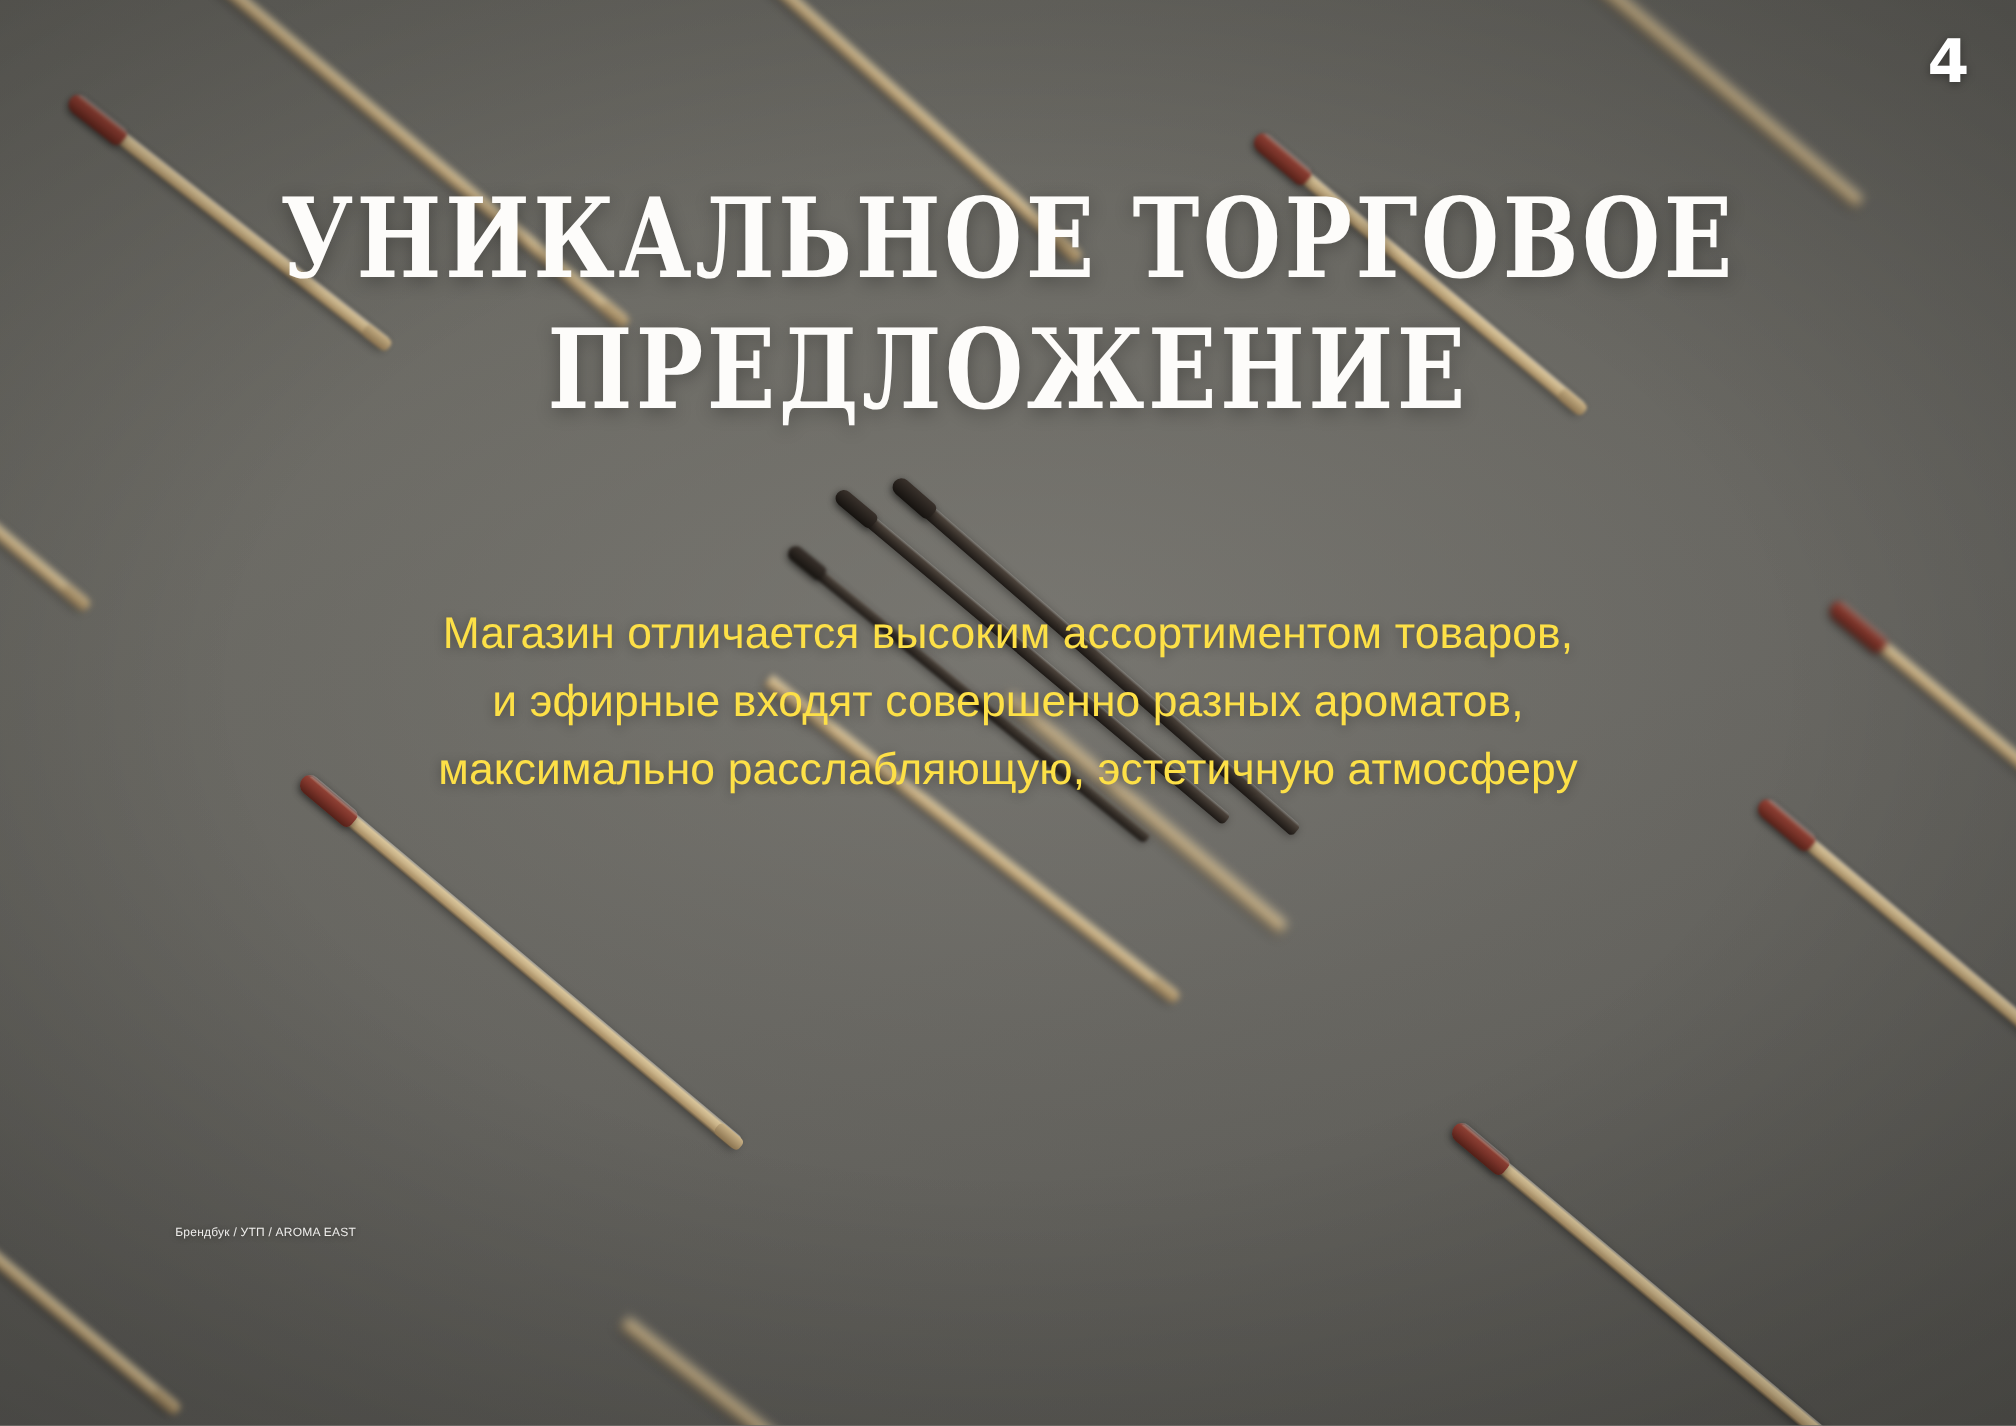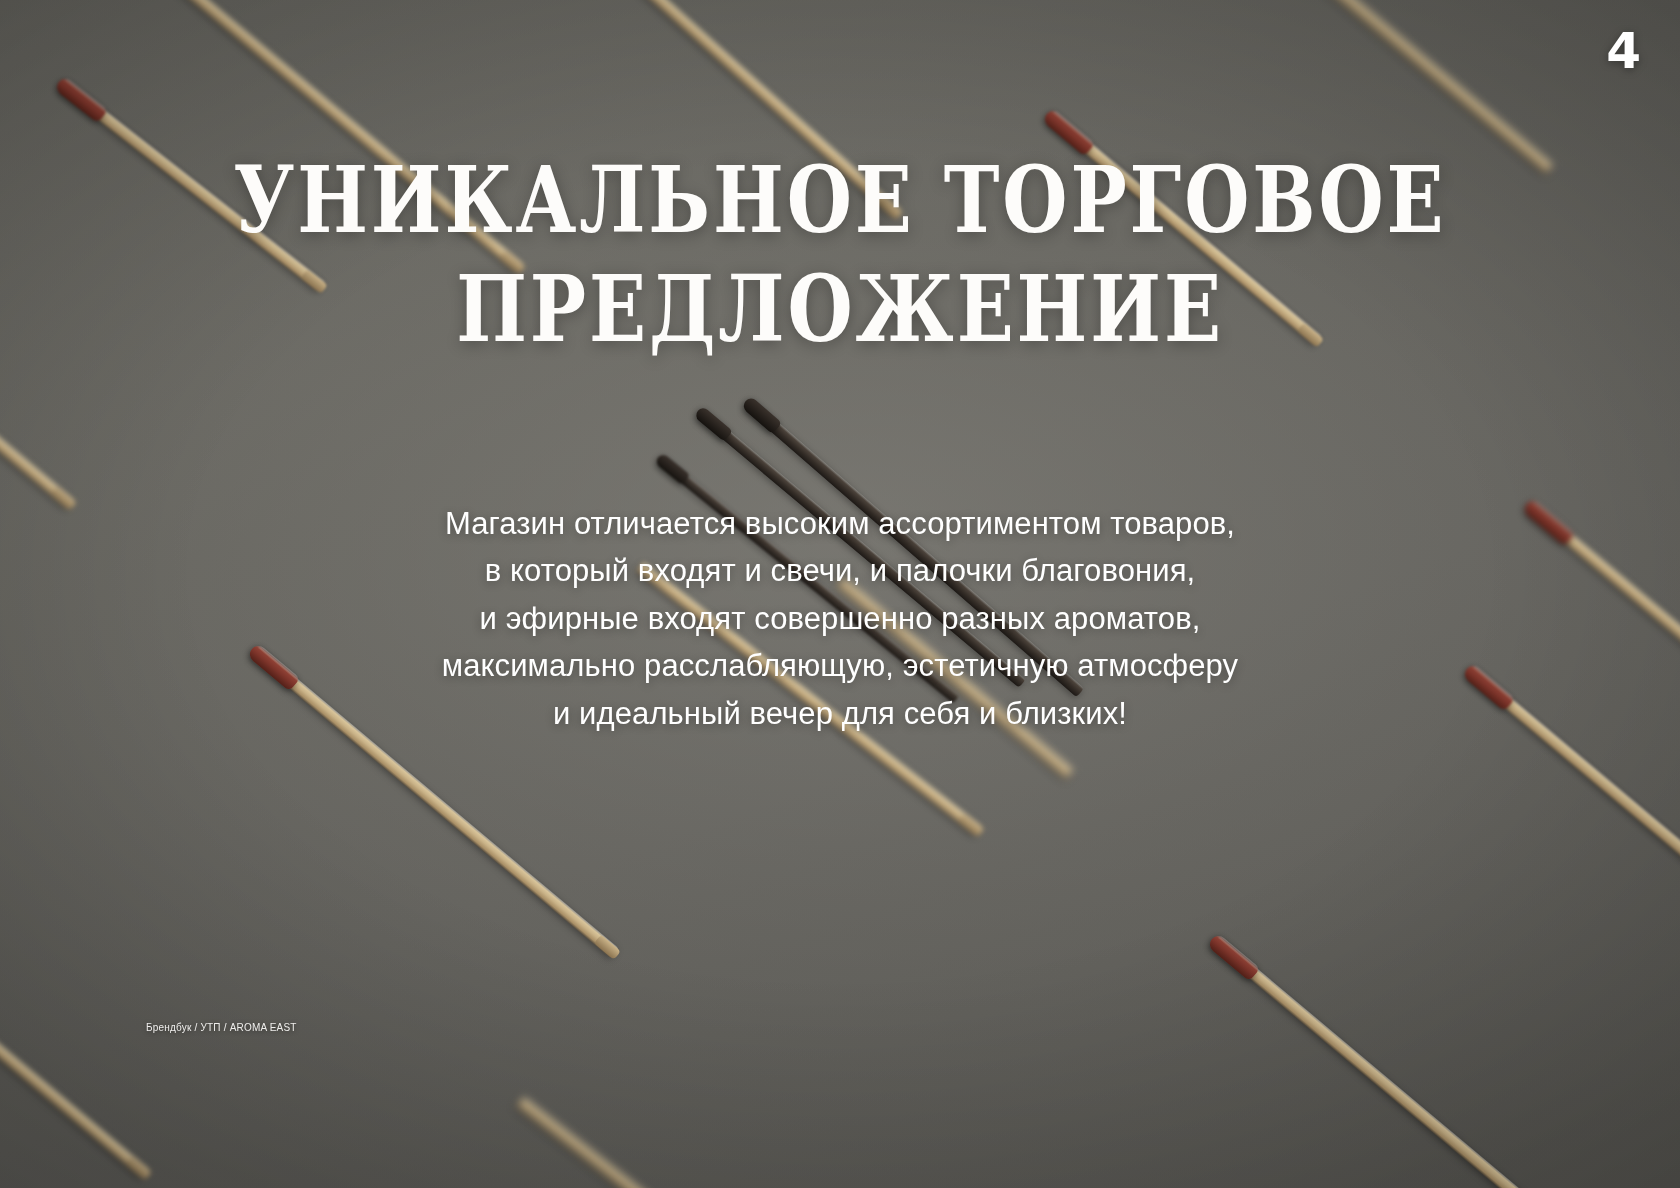--- a/index.html
+++ b/index.html
@@ -133,22 +133,22 @@
   .title-line.second { margin-top: 22px; }
 
   
   .body-block {
     position: absolute;
     left: 50%;
     transform: translateX(-50%);
     top: 500px;
     width: 1120px;
     text-align: center;
-    color: #ffffff;
-    font-size: 31px;
+    color: #fde047;
+    font-size: 37px;
     line-height: 1.53;
     letter-spacing: 0.1px;
     text-shadow: 0 2px 10px rgba(0,0,0,0.32);
   }
   .body-block p { margin: 0; white-space: nowrap; }
 
   
   .footer {
     position: absolute;
     left: 146px;
@@ -253,21 +253,19 @@
 
   <div class="slide-number">4</div>
 
   <div class="title-block">
     <div class="title-line first">УНИКАЛЬНОЕ ТОРГОВОЕ</div>
     <div class="title-line second">ПРЕДЛОЖЕНИЕ</div>
   </div>
 
   <div class="body-block">
     <p>Магазин отличается высоким ассортиментом товаров,</p>
-    <p>в который входят и свечи, и палочки благовония,</p>
     <p>и эфирные входят совершенно разных ароматов,</p>
     <p>максимально расслабляющую, эстетичную атмосферу</p>
-    <p>и идеальный вечер для себя и близких!</p>
   </div>
 
   <div class="footer">Брендбук / УТП / AROMA EAST</div>
 
 </div>
 
 </body></html>

